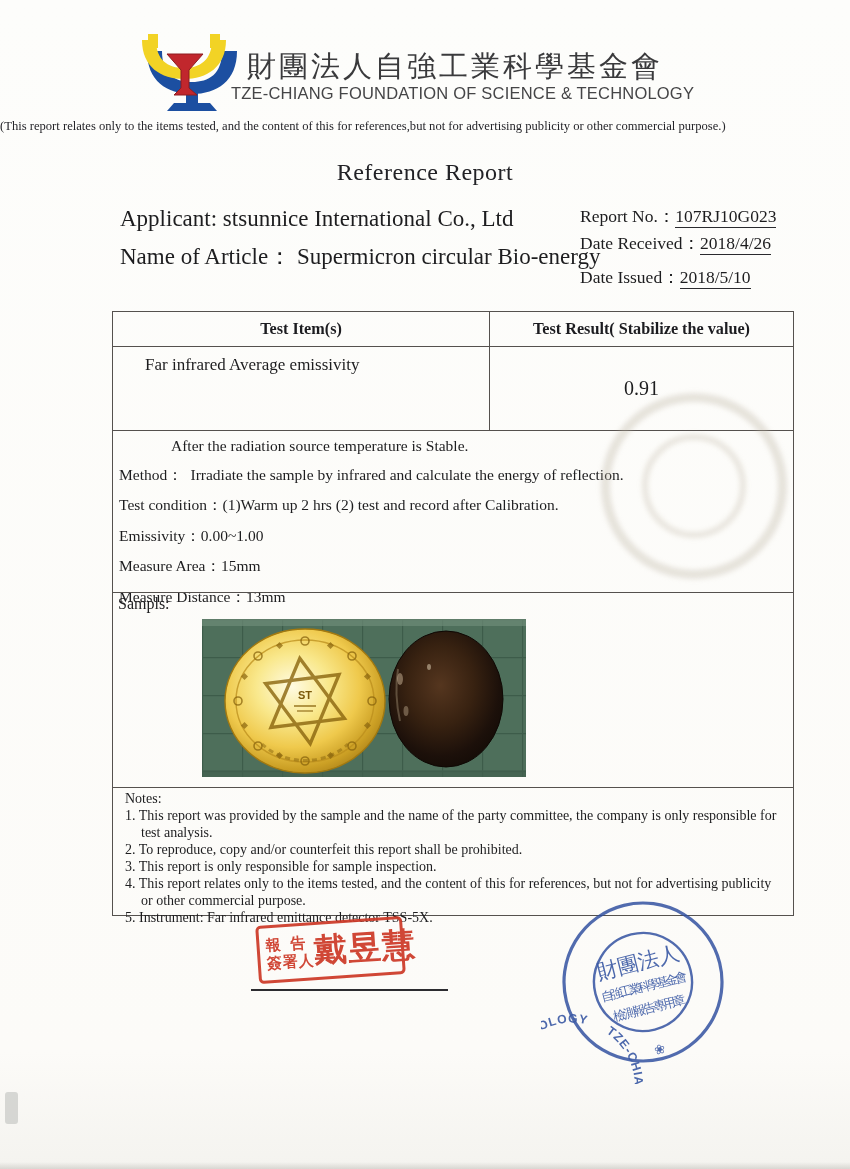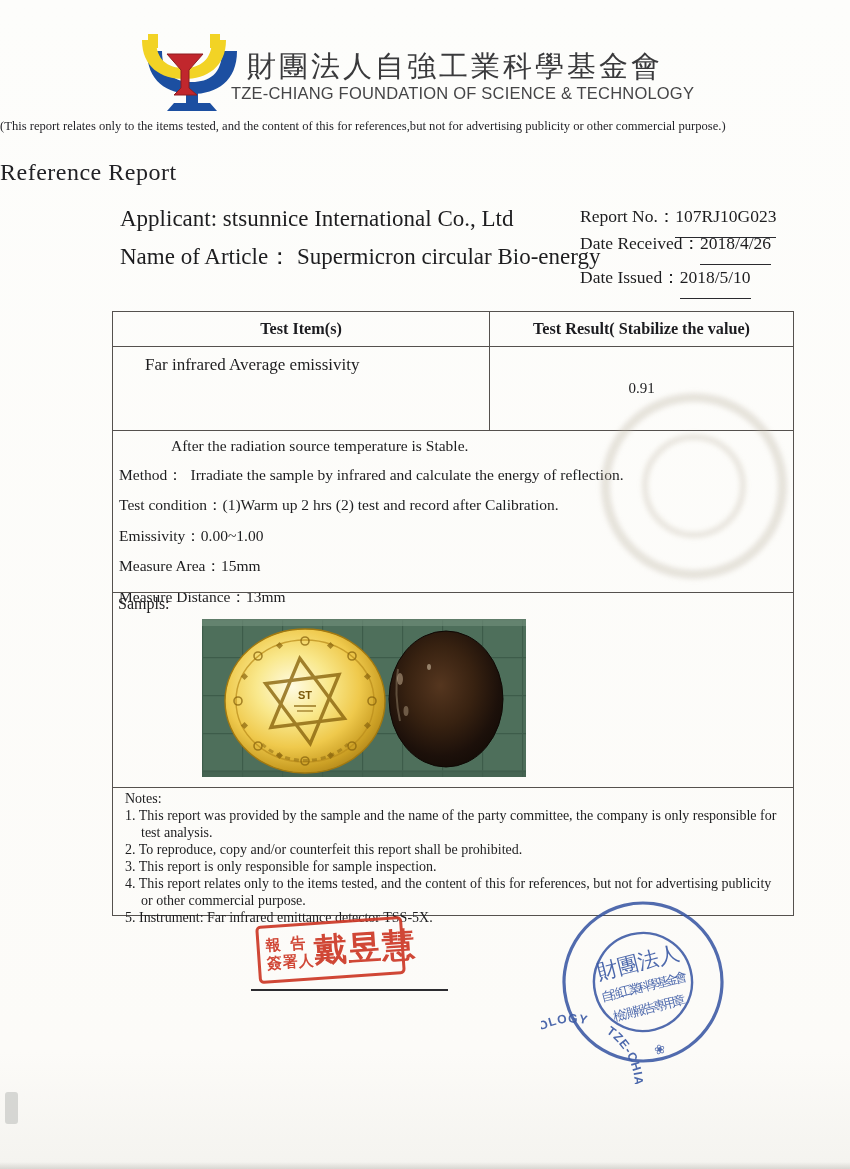--- a/index.html
+++ b/index.html
@@ -20,50 +20,50 @@
   .org-en {
     position:absolute; left:231px; top:84px;
     font-family:"Liberation Sans", sans-serif; font-size:16.5px; color:#454547;
     letter-spacing:0.2px; white-space:nowrap;
   }
   .disclaimer {
     position:absolute; left:0; top:119px; width:702px; text-align:center;
     font-size:12.6px; color:#25252a; white-space:nowrap;
   }
   .report-title {
-    position:absolute; left:0; top:159px; width:850px; 
+    position:absolute; left:0; top:159px; width:850px; text-align:center;
     font-size:24px; color:#222226; letter-spacing:0.5px;
   }
   
   .meta-left { position:absolute; left:120px; top:206px; font-size:23px; }
   .meta-left .row { margin-bottom:9px; white-space:pre-wrap; }
   .meta-right { position:absolute; left:580px; top:204px; font-size:17.5px; }
   .meta-right .row { position:absolute; white-space:nowrap; }
   .row-report   { top:0; }
   .row-received { top:27px; }
   .row-issued   { top:61px; }
-  .u-val { border-bottom:1.3px solid #2a2a2e; padding-bottom:11px; }
+  .u-val { border-bottom:1.3px solid #2a2a2e; padding-bottom:1px; }
   
   .rtable {
     position:absolute; left:112px; top:311px; width:682px;
     border:1.6px solid #55514e;
   }
   .t-row { display:flex; }
   .t-row + .t-box, .t-row + .t-row, .t-box + .t-box { border-top:1.5px solid #55514e; }
   .c1 { width:377px; border-right:1.5px solid #55514e; }
   .c2 { flex:1; }
   .row-head { height:34px; }
   .row-head .c1, .row-head .c2 {
     display:flex; align-items:center; justify-content:center;
     font-weight:bold; font-size:16.2px; color:#1c1c20;
   }
   .row-item { height:84px; }
   .row-item .c1 { padding:8px 0 0 32px; font-size:17px; }
   .item-l2 { margin-top:13px; }
-  .row-item .c2 { display:flex; align-items:center; justify-content:center; font-size:15px; }
+  .row-item .c2 { display:flex; align-items:center; justify-content:center; font-size:20px; }
   sup { font-size:10px; vertical-align:super; }
   .box-method { height:162px; padding:6px 10px 0 6px; font-size:15.5px; position:relative; }
   .box-method .m-line { margin-bottom:9.5px; white-space:pre-wrap; }
   .m-indent { margin-left:52px; }
   .box-samples { height:195px; position:relative; }
   .samples-label { position:absolute; left:5px; top:2px; font-size:16px; }
   .photo { position:absolute; left:89px; top:26px; width:324px; height:158px; }
   .box-notes { height:128px; padding:2px 8px 0 12px; font-size:14px; line-height:17px; }
   .note-item { padding-left:16px; text-indent:-16px; }
   

